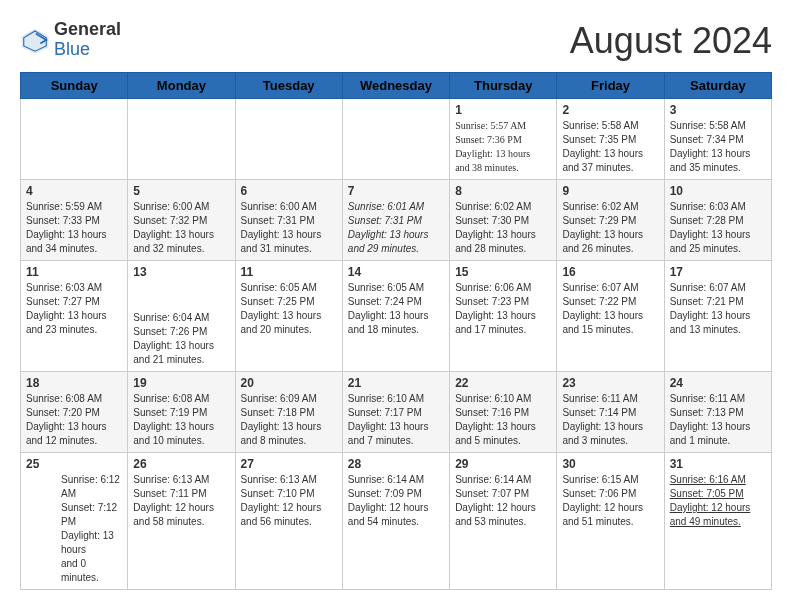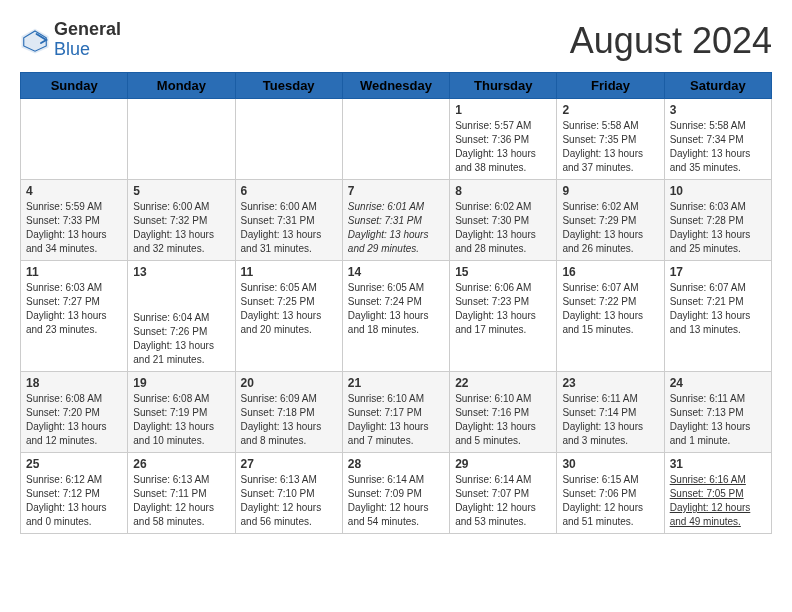--- a/index.html
+++ b/index.html
@@ -126,21 +126,21 @@
       </tr>
   </thead>
   <tbody id="calendar-body">
   <tr>
         <td class="empty-cell"></td>
         <td class="empty-cell"></td>
         <td class="empty-cell"></td>
         <td class="empty-cell"></td>
         <td>
           <span class="day-number">1</span>
-          <div class="day-info" style="white-space: pre-line;">Sunrise: 5:57 AM
+          <div class="day-info" style="white-space: pre-line; font-family: Liberation Serif, serif;">Sunrise: 5:57 AM
 Sunset: 7:36 PM
 Daylight: 13 hours
 and 38 minutes.</div>
         </td>
         <td>
           <span class="day-number">2</span>
           <div class="day-info" style="white-space: pre-line;">Sunrise: 5:58 AM
 Sunset: 7:35 PM
 Daylight: 13 hours
 and 37 minutes.</div>
@@ -302,21 +302,21 @@
           <span class="day-number">24</span>
           <div class="day-info" style="white-space: pre-line;">Sunrise: 6:11 AM
 Sunset: 7:13 PM
 Daylight: 13 hours
 and 1 minute.</div>
         </td>
       </tr>
       <tr>
         <td>
           <span class="day-number">25</span>
-          <div class="day-info" style="white-space: pre-line;">Sunrise: 6:12 AM
+          <div class="day-info" style="white-space: pre-line; margin-left: 35px;">Sunrise: 6:12 AM
 Sunset: 7:12 PM
 Daylight: 13 hours
 and 0 minutes.</div>
         </td>
         <td>
           <span class="day-number">26</span>
           <div class="day-info" style="white-space: pre-line;">Sunrise: 6:13 AM
 Sunset: 7:11 PM
 Daylight: 12 hours
 and 58 minutes.</div>

